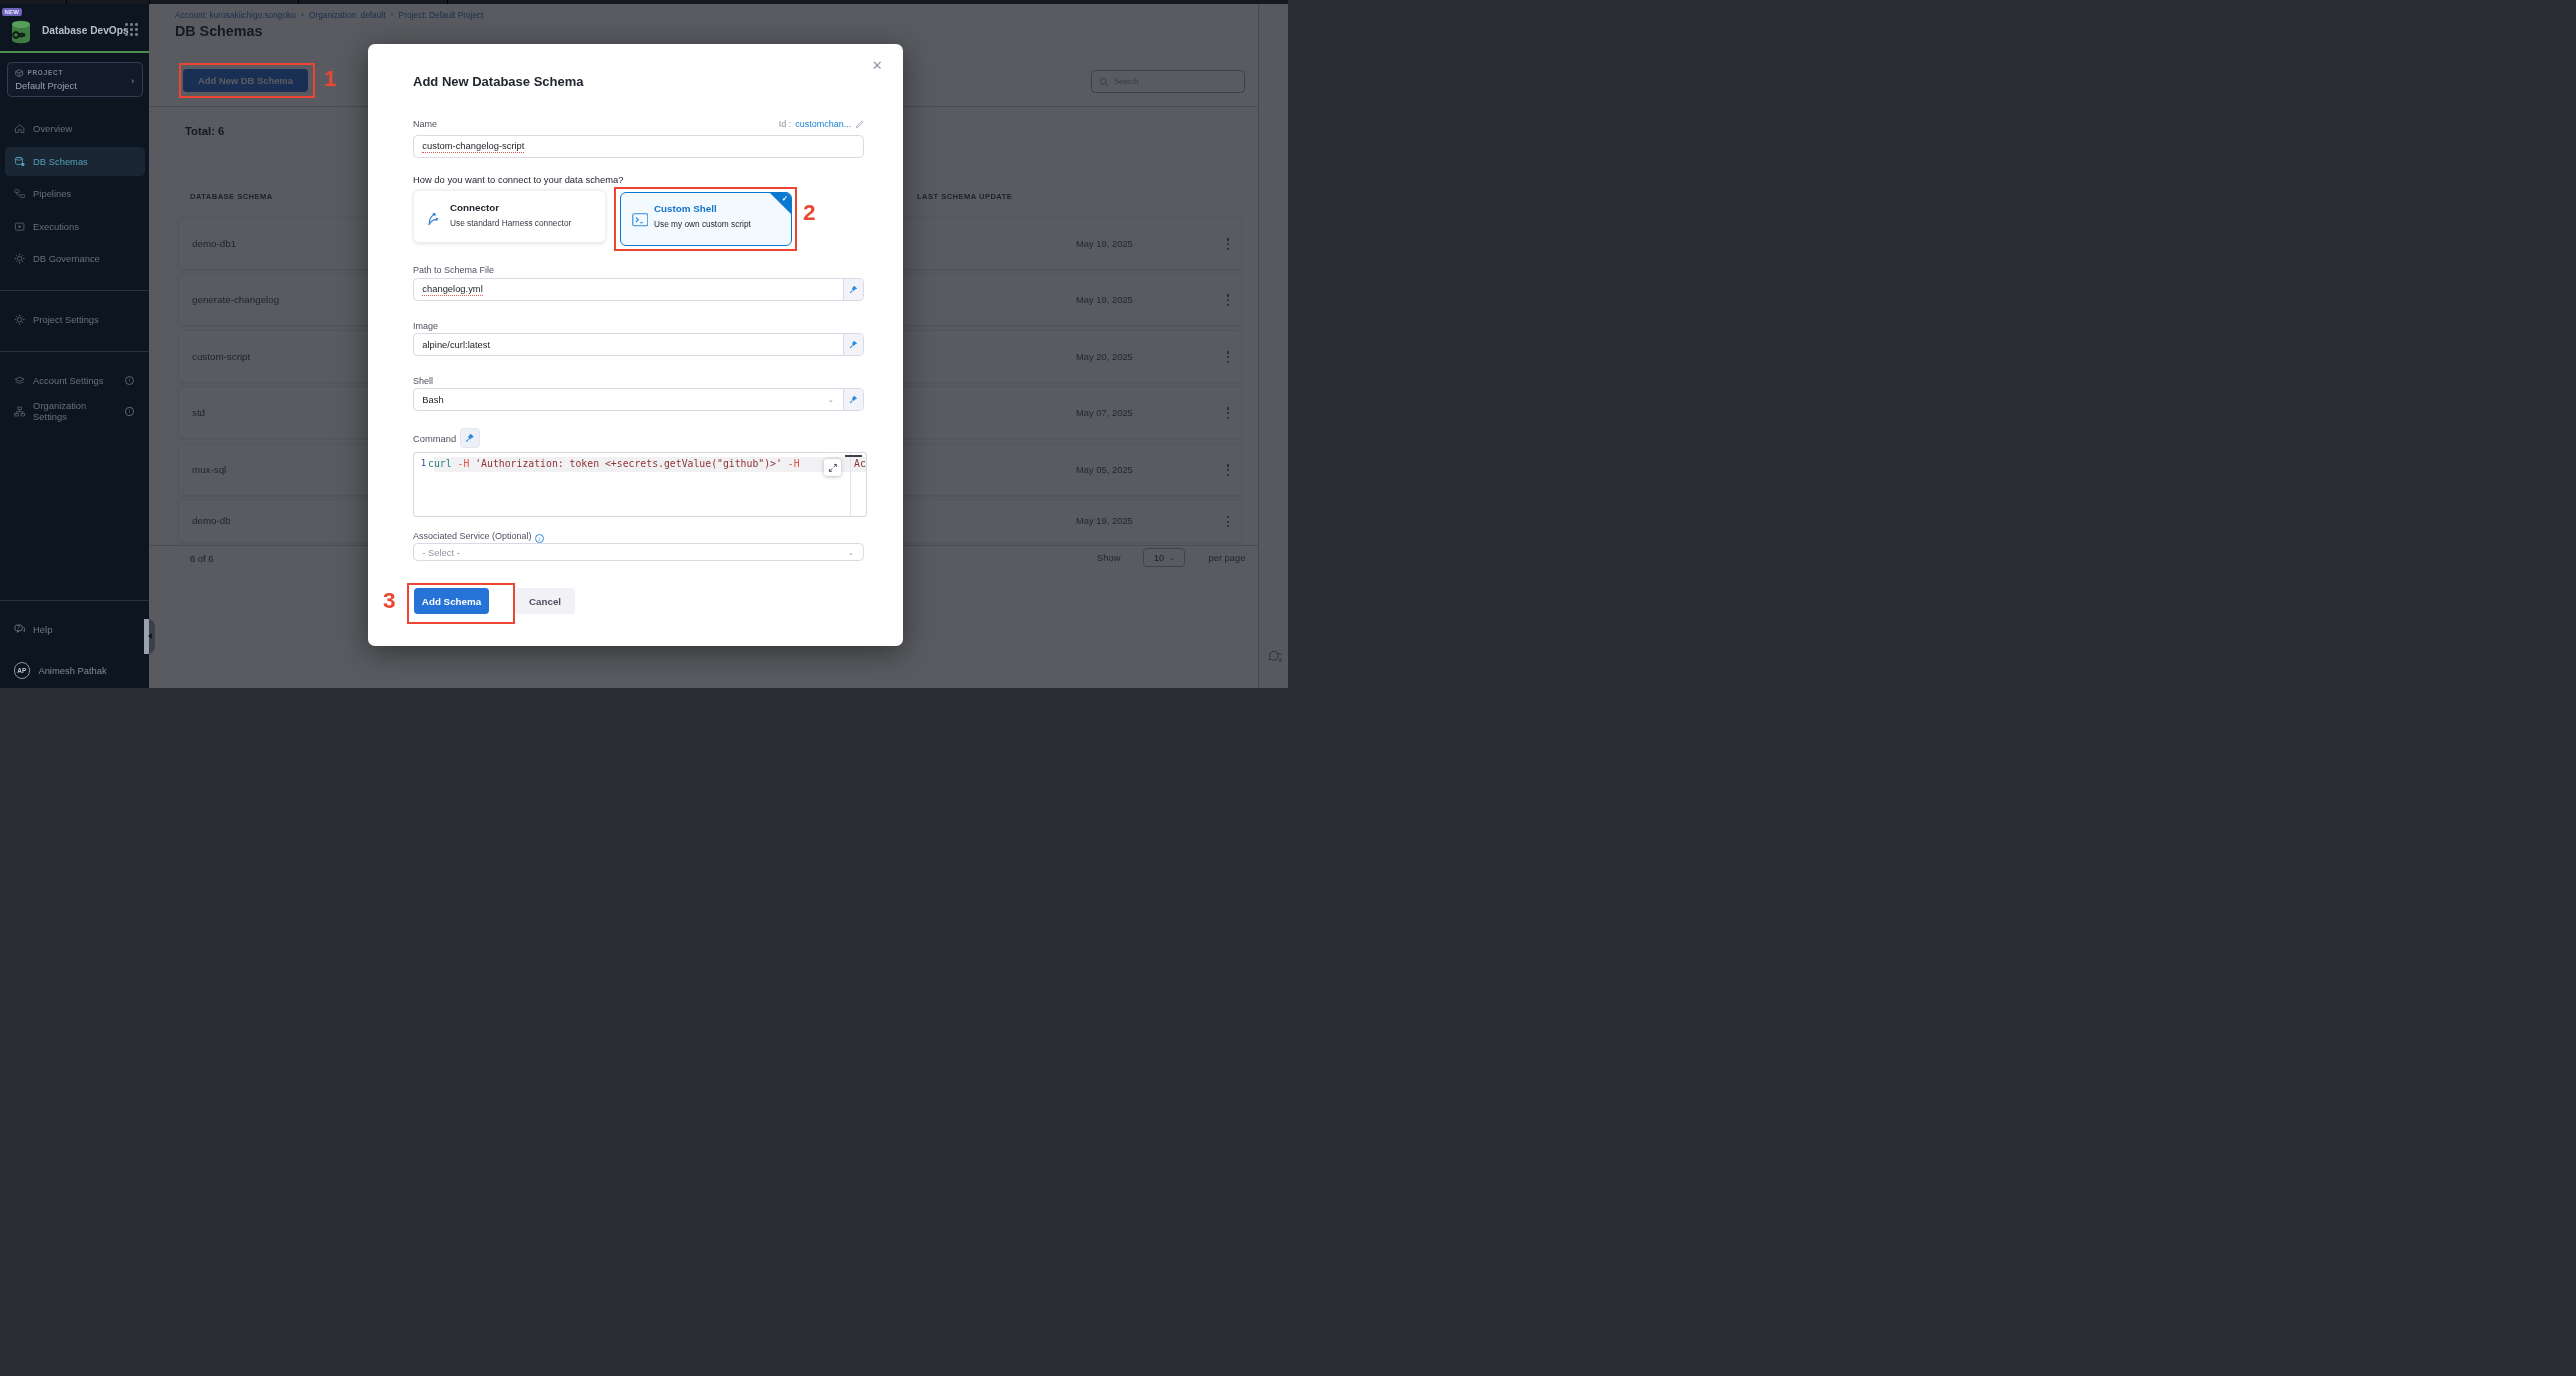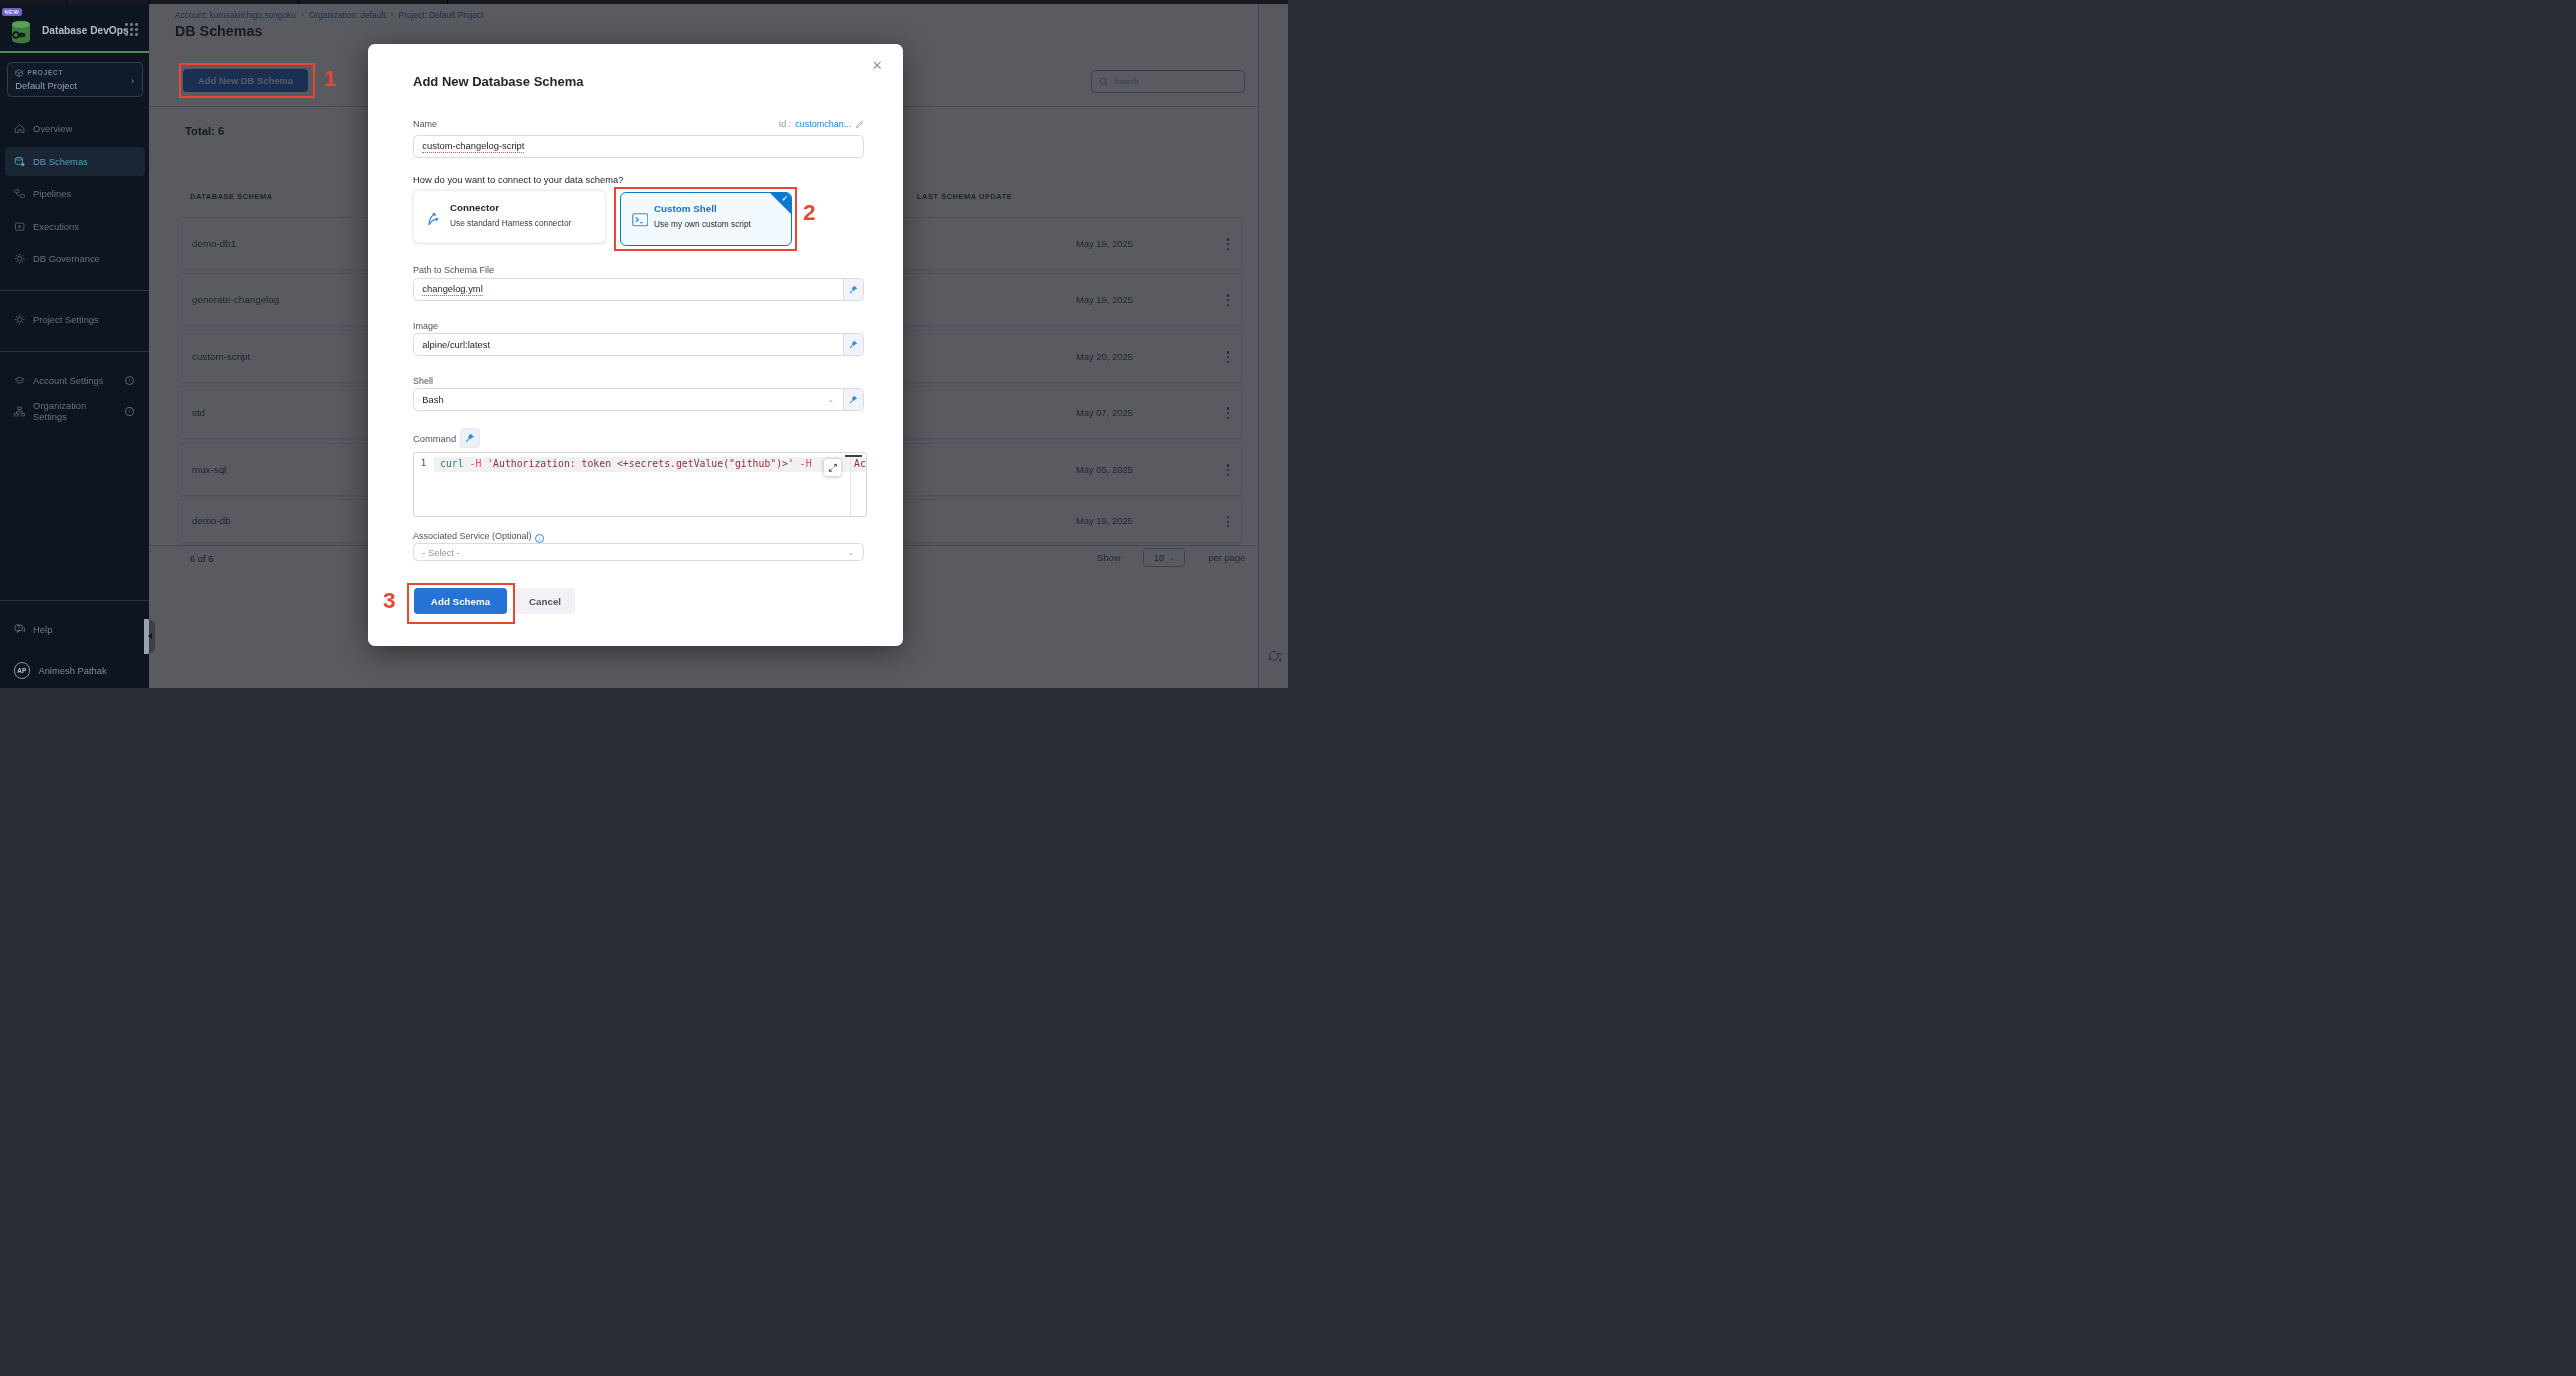--- a/index.html
+++ b/index.html
@@ -86,31 +86,31 @@
   .card-shell .card-title { color:#1473cc; left:33px; top:9.8px; }
   .card-shell .card-desc { left:33px; top:26px; color:#22272f; }
   .ribbon { position:absolute; top:0; right:0; width:0; height:0; border-top:21px solid #0b79d0; border-left:21px solid transparent; }
   .ribbon-check { position:absolute; top:0.8px; right:3px; color:#fff; font-size:7.5px; font-weight:bold; z-index:2; }
   .pin-btn { position:absolute; left:92px; top:384px; width:19.6px; height:19.6px; background:#eef0f9; border:0.8px solid #e3e5f0; border-radius:3.8px; display:flex; align-items:center; justify-content:center; }
 
   
   .editor { position:absolute; left:45px; top:408px; width:454px; height:65px; border:0.8px solid #d6d7e0; border-radius:3px; background:#fff; overflow:hidden; }
   .cur-line { position:absolute; left:19.6px; top:3.8px; width:433px; height:15px; background:#f1f1f3; }
   .gutter-num { position:absolute; left:6.8px; top:5.3px; font-family:"DejaVu Sans Mono",monospace; font-size:9px; color:#2b4fa0; }
-  .code-line { position:absolute; left:26px; top:4.5px; font-family:"DejaVu Sans Mono",monospace; font-size:9.8px; white-space:pre; }
+  .code-line { position:absolute; left:14px; top:4.5px; font-family:"DejaVu Sans Mono",monospace; font-size:9.8px; white-space:pre; }
   .tok-cmd { color:#2a7f7e; } .tok-flag { color:#e0564a; } .tok-str { color:#8f3333; } .tok-plain { color:#333; }
   .code-overflow { position:absolute; left:440px; top:4.5px; font-family:"DejaVu Sans Mono",monospace; font-size:9.8px; color:#8f3333; }
   .editor-vline { position:absolute; left:436px; top:0; width:0.8px; height:65px; background:#e3e4ea; }
   .scroll-nub { position:absolute; right:4.5px; top:1.5px; width:16.6px; height:2.6px; background:#3c4046; }
   .expand-btn { position:absolute; left:410px; top:6px; width:17.3px; height:17.3px; background:#fff; border-radius:3px; box-shadow:0 0.8px 3.8px rgba(40,41,61,.3); display:flex; align-items:center; justify-content:center; }
   .info-blue { display:inline-block; width:9px; height:9px; border:0.8px solid #2e8bd8; border-radius:50%; color:#2e8bd8; font-size:6px; line-height:8.3px; text-align:center; font-style:normal; margin-left:3px; vertical-align:-1.5px; }
   .placeholder-text { color:#9293a0; }
 
   .modal-btn { position:absolute; top:544px; height:26px; border:none; border-radius:3.8px; font-size:9.8px; font-weight:bold; }
-  .btn-primary { left:46px; width:93px; background:#2573d6; color:#fff; }
+  .btn-primary { left:46px; width:75px; background:#2573d6; color:#fff; }
   .btn-cancel { left:147px; width:60px; background:#f1f1f6; color:#4f5162; }
 
   
   .ann { position:absolute; z-index:150; }
   .ann-box { border:2.3px solid #ec4632; }
   .ann-num { color:#ec4632; font-size:22.6px; font-weight:bold; font-family:"Liberation Sans",sans-serif; }
   .ann-box-1 { left:179px; top:63px; width:136px; height:35px; }
   .ann-num-1 { left:324px; top:66px; }
   .ann-box-2 { left:614px; top:187px; width:183px; height:64px; }
   .ann-num-2 { left:803px; top:200px; }

